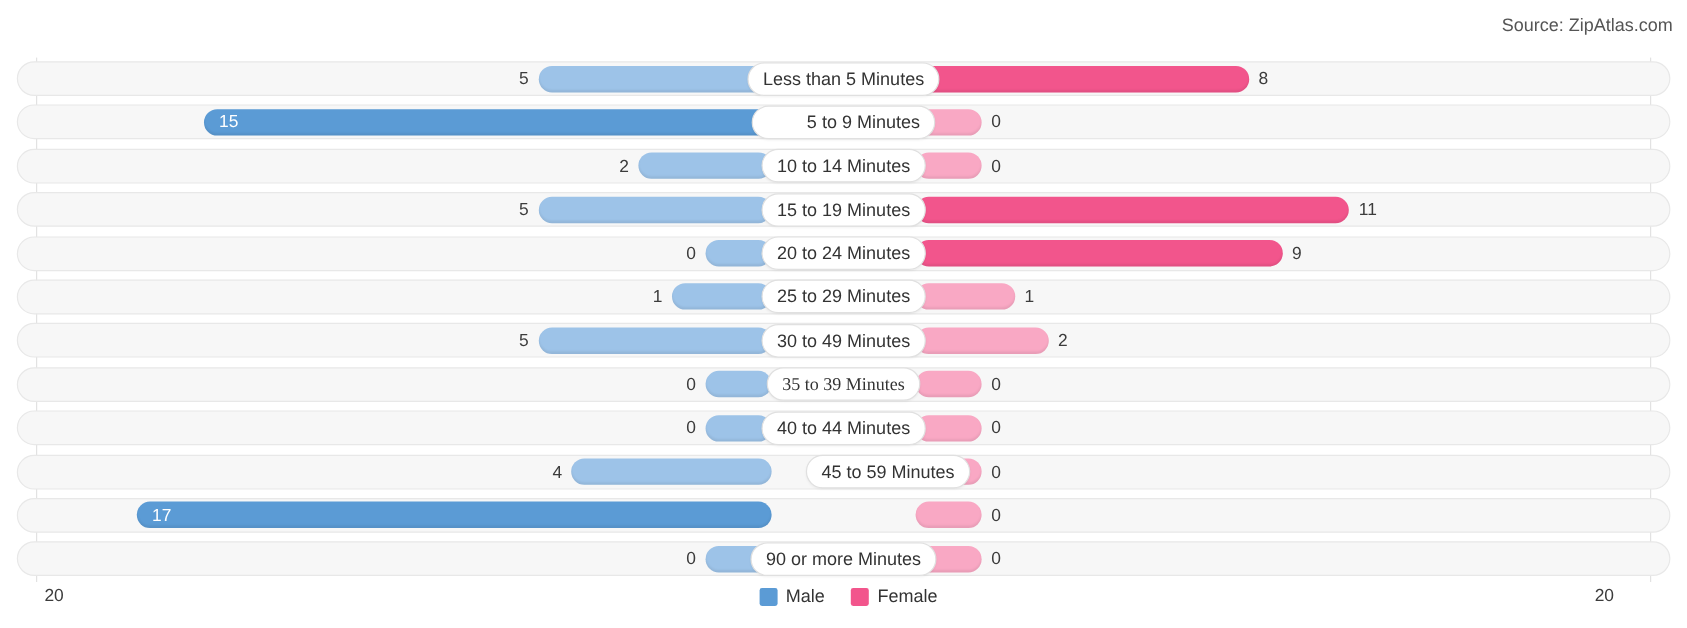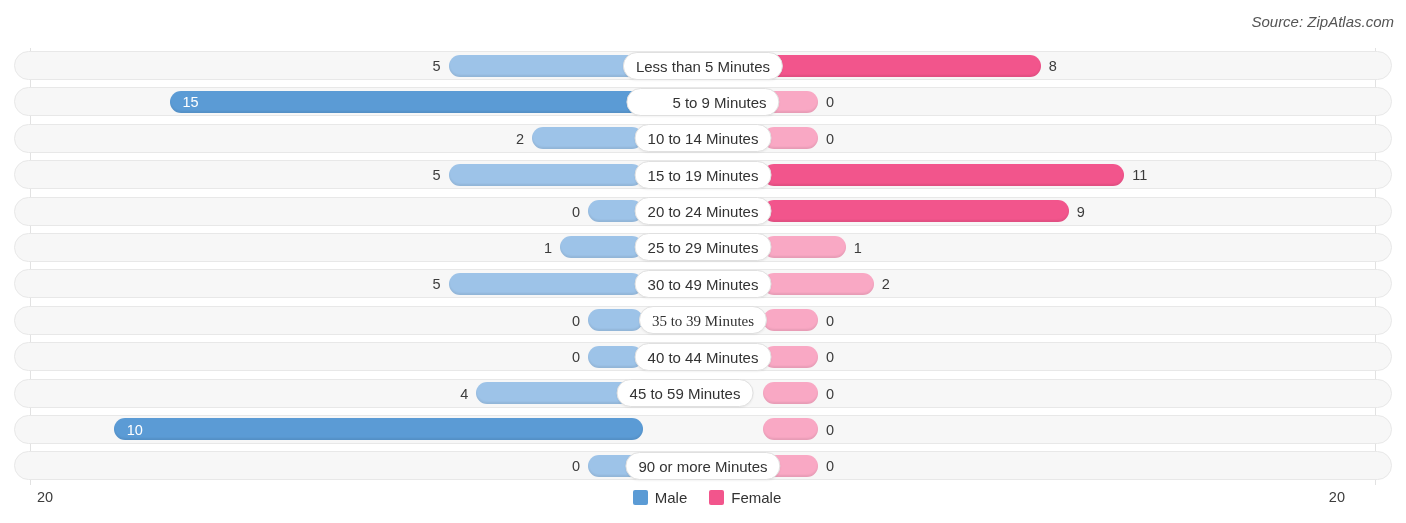--- a/index.html
+++ b/index.html
@@ -36,21 +36,20 @@
     font-size: 19.5px;
     letter-spacing: 0.2px;
     color: #3c3c3c;
     white-space: nowrap;
   }
   .chart-source {
     position: absolute;
     right: 12px;
     top: 13px;
     font-size: 15px;
-    font-style: italic;
     color: #555555;
     white-space: nowrap;
   }
 
   
   .plot {
     position: absolute;
     left: 0;
     top: 48px;
     width: 1406px;
@@ -276,26 +275,26 @@
           <div class="bar bar-female" style="left: 763px; width: 55px; background: rgb(249, 168, 196);"></div>
           <div class="val val-female-out" style="left: 826px;">0</div>
           <div class="cat-pill" style="left: 703px;">40 to 44 Minutes</div>
         </div>
         <div class="row">
           <div class="track"></div>
           <div class="bar bar-male" style="left: 476.4px; width: 166.6px; background: rgb(157, 195, 232);"></div>
           <div class="val val-male-out" style="left: 430.4px; width: 38px;">4</div>
           <div class="bar bar-female" style="left: 763px; width: 55px; background: rgb(249, 168, 196);"></div>
           <div class="val val-female-out" style="left: 826px;">0</div>
-          <div class="cat-pill" style="left: 685px;">45 to 59 Minutes</div>
+          <div class="cat-pill" style="left: 740px;">45 to 59 Minutes</div>
         </div>
         <div class="row">
           <div class="track"></div>
           <div class="bar bar-male" style="left: 113.7px; width: 529.3px; background: rgb(91, 155, 213);"></div>
-          <div class="val-in" style="left: 126.7px;">10</div>
+          <div class="val-in" style="left: 126.7px;">17</div>
           <div class="bar bar-female" style="left: 763px; width: 55px; background: rgb(249, 168, 196);"></div>
           <div class="val val-female-out" style="left: 826px;">0</div>
         </div>
         <div class="row">
           <div class="track"></div>
           <div class="bar bar-male" style="left: 588px; width: 55px; background: rgb(157, 195, 232);"></div>
           <div class="val val-male-out" style="left: 542px; width: 38px;">0</div>
           <div class="bar bar-female" style="left: 763px; width: 55px; background: rgb(249, 168, 196);"></div>
           <div class="val val-female-out" style="left: 826px;">0</div>
           <div class="cat-pill" style="left: 703px;">90 or more Minutes</div>

